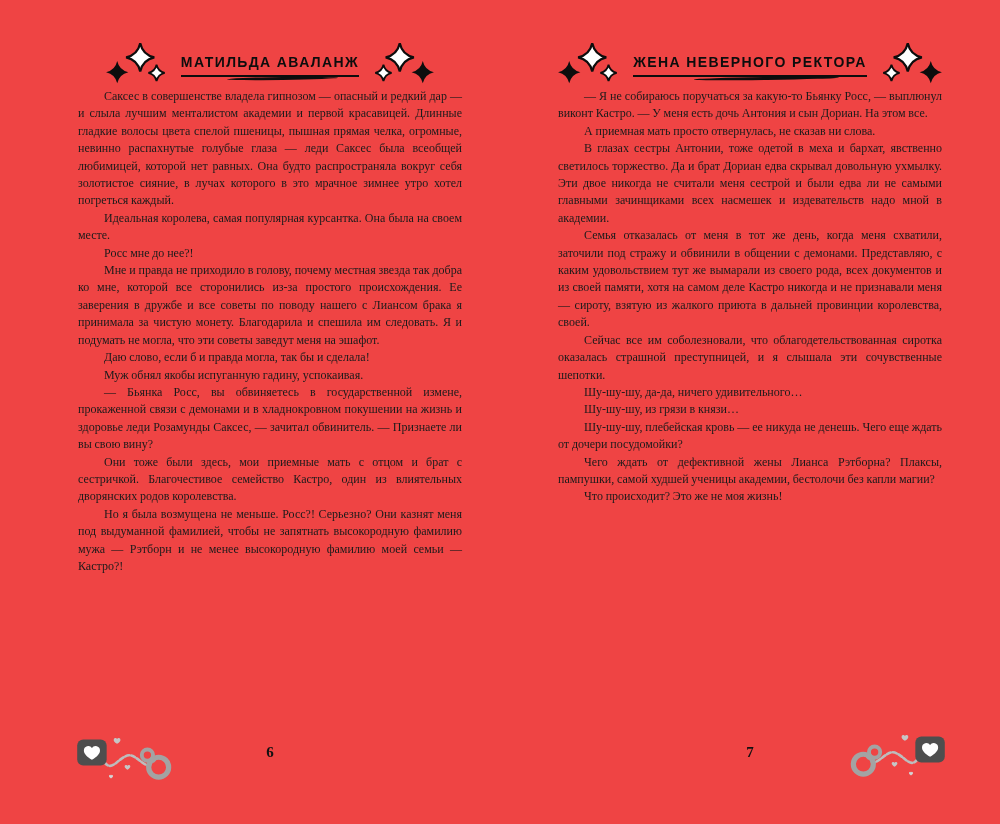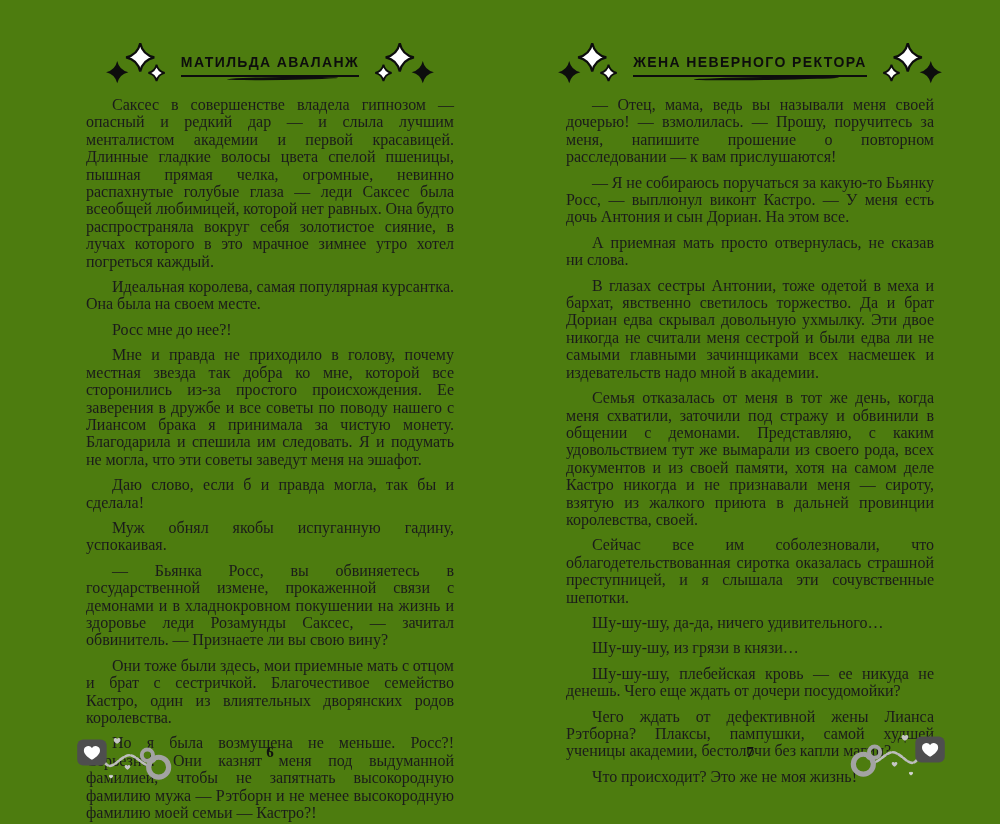--- a/index.html
+++ b/index.html
@@ -3,21 +3,21 @@
 <meta charset="utf-8">
 <style>
   html, body { margin: 0; padding: 0; }
   body {
     width: 1000px; height: 824px;
     background: #ffffff;
     font-family: "Liberation Serif", serif;
     color: #1b1b1b;
     overflow: hidden;
   }
-  .spread { position: relative; width: 1000px; height: 824px; background: #4d7c0f; }
+  .spread { position: relative; width: 1000px; height: 824px; background: #ef4444; }
 
   .page { position: absolute; top: 0; width: 384px; height: 824px; }
   .page-left  { left: 78px; }
   .page-right { left: 558px; }
 
   
   .page-header {
     position: absolute; top: 38px; left: 0; right: 0; height: 52px;
     display: flex; align-items: center; justify-content: center; gap: 9px;
   }
@@ -40,23 +40,23 @@
     background: #0d0d0d; border-radius: 50%;
     transform: rotate(-0.8deg);
   }
 
   
   .page-body {
     position: absolute; top: 88px; left: 0; width: 384px;
     text-align: justify;
   }
   .para {
-    margin: 8px;
+    margin: 0;
     text-indent: 26px;
-    font-size: 16px;
+    font-size: 12px;
     line-height: 17.4px;
     hyphens: auto;
     word-spacing: -0.2px;
   }
 
   
   .page-number {
     position: absolute; top: 744px; left: 0; right: 0;
     text-align: center;
     font-size: 15px; font-weight: bold;
@@ -112,21 +112,20 @@
       </svg>
       <span class="header-title">ЖЕНА НЕВЕРНОГО РЕКТОРА</span>
       <svg class="sparkles mirrored" viewBox="0 0 90 62" aria-hidden="true">
         <path d="M 17 27 Q 19.7 39.3 32 42 Q 19.7 44.7 17 57 Q 14.3 44.7 2 42 Q 14.3 39.3 17 27 Z" fill="#0d0d0d"></path>
         <path d="M 48 3 Q 51.4 18.6 67 22 Q 51.4 25.4 48 41 Q 44.6 25.4 29 22 Q 44.6 18.6 48 3 Z" fill="#ffffff" stroke="#0d0d0d" stroke-width="3"></path>
         <path d="M 70 32 Q 72 41 81 43 Q 72 45 70 54 Q 68 45 59 43 Q 68 41 70 32 Z" fill="#ffffff" stroke="#0d0d0d" stroke-width="2.4"></path>
       </svg>
     </header>
 
     <div class="page-body">
-        <p class="para">— Отец, мама, ведь вы называли меня своей дочерью! — взмолилась. — Прошу, поручитесь за меня, напишите прошение о повторном расследовании — к вам прислушаются!</p>
         <p class="para">— Я не собираюсь поручаться за какую-то Бьянку Росс, — выплюнул виконт Кастро. — У меня есть дочь Антония и сын Дориан. На этом все.</p>
         <p class="para">А приемная мать просто отвернулась, не сказав ни слова.</p>
         <p class="para">В глазах сестры Антонии, тоже одетой в меха и бархат, явственно светилось торжество. Да и брат Дориан едва скрывал довольную ухмылку. Эти двое никогда не считали меня сестрой и были едва ли не самыми главными зачинщиками всех насмешек и издевательств надо мной в академии.</p>
         <p class="para">Семья отказалась от меня в тот же день, когда меня схватили, заточили под стражу и обвинили в общении с демонами. Представляю, с каким удовольствием тут же вымарали из своего рода, всех документов и из своей памяти, хотя на самом деле Кастро никогда и не признавали меня — сироту, взятую из жалкого приюта в дальней провинции королевства, своей.</p>
         <p class="para">Сейчас все им соболезновали, что облагодетельствованная сиротка оказалась страшной преступницей, и я слышала эти сочувственные шепотки.</p>
         <p class="para">Шу-шу-шу, да-да, ничего удивительного…</p>
         <p class="para">Шу-шу-шу, из грязи в князи…</p>
         <p class="para">Шу-шу-шу, плебейская кровь — ее никуда не денешь. Чего еще ждать от дочери посудомойки?</p>
         <p class="para">Чего ждать от дефективной жены Лианса Рэтборна? Плаксы, пампушки, самой худшей ученицы академии, бестолочи без капли магии?</p>
         <p class="para">Что происходит? Это же не моя жизнь!</p>

